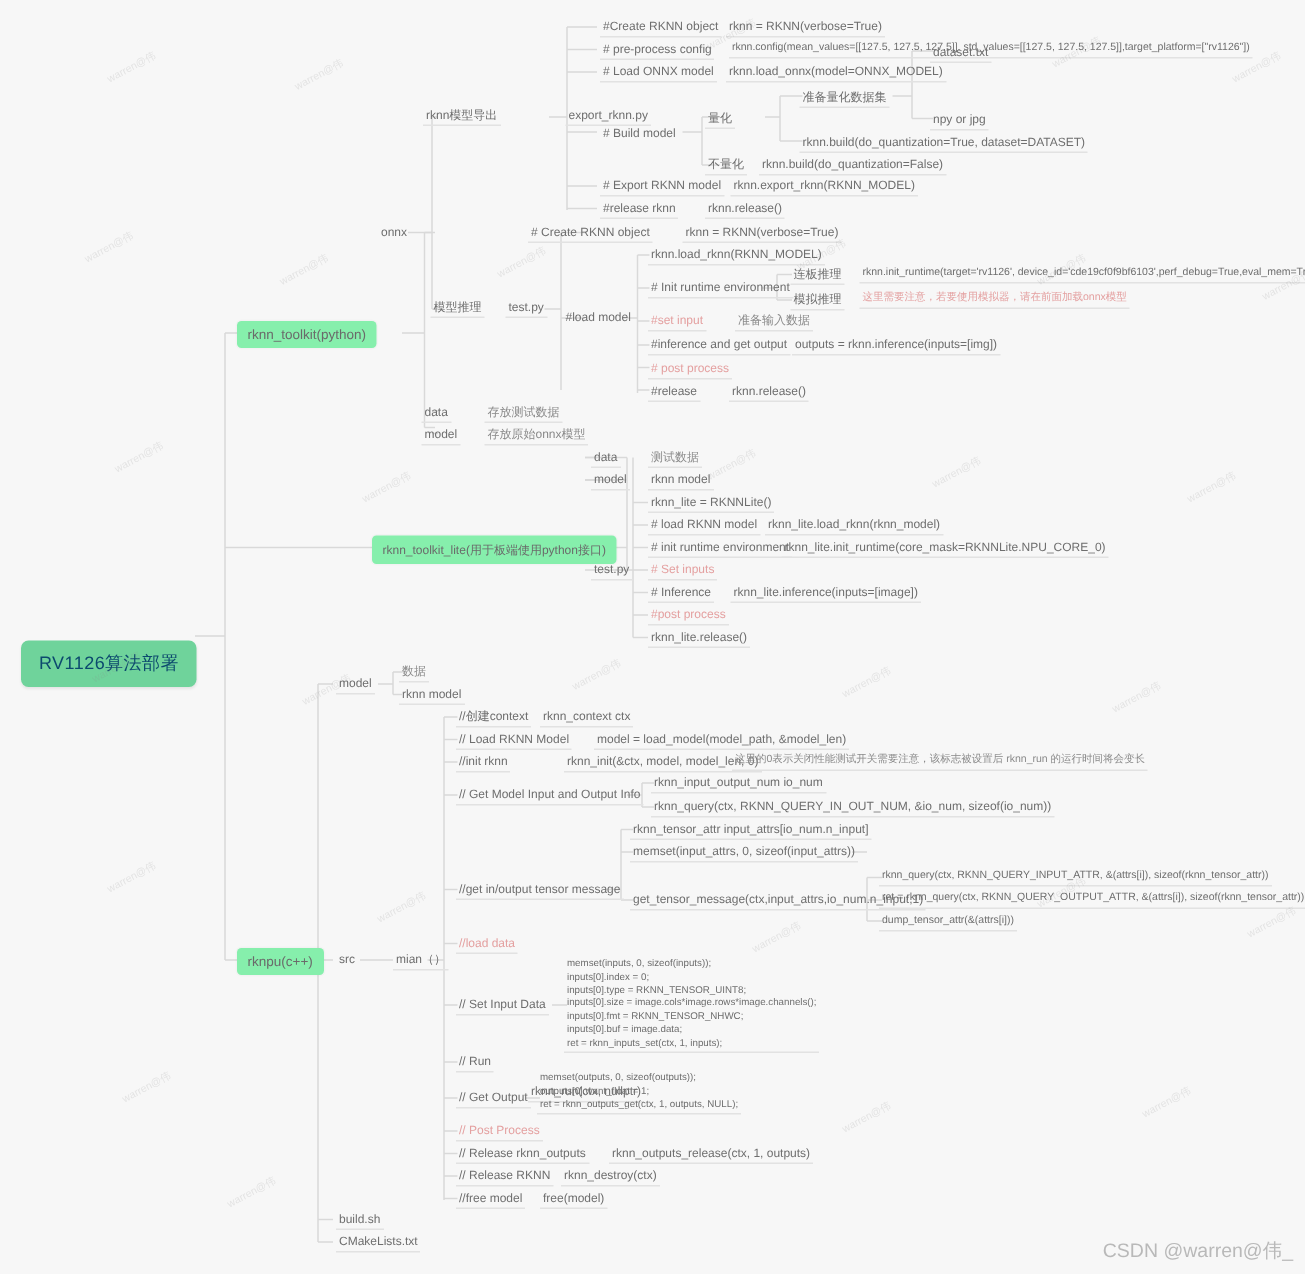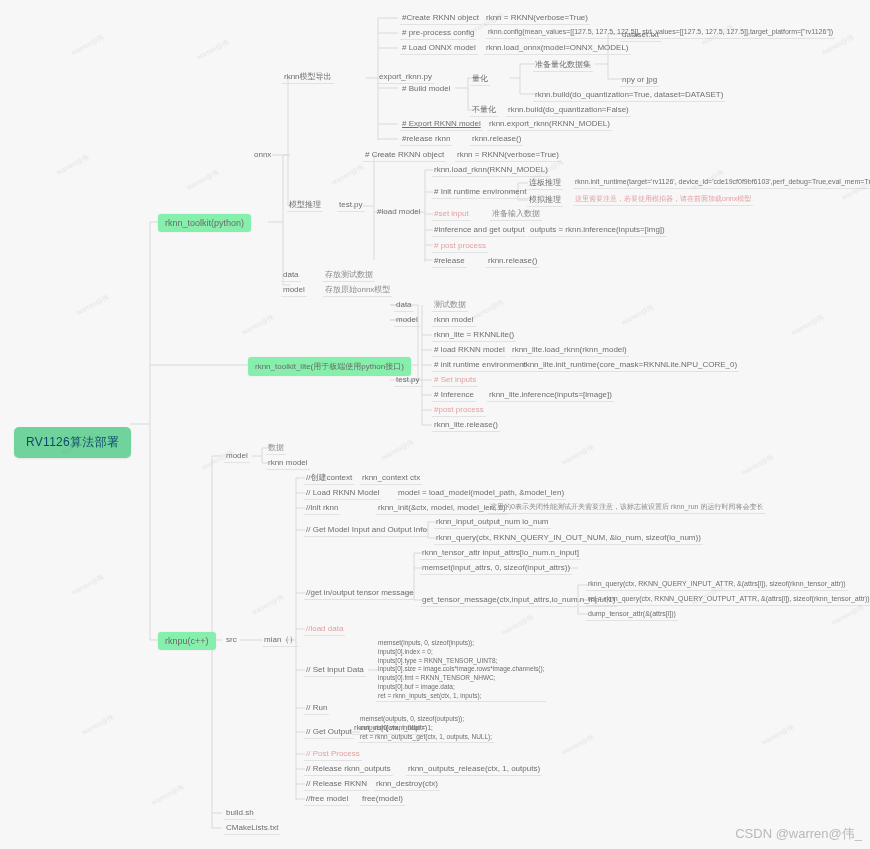--- a/index.html
+++ b/index.html
@@ -230,30 +230,30 @@
 
   <div class="node ul" style="left:470px;top:73px;">量化</div>
   <div class="node ul" style="left:470px;top:104px;">不量化</div>
 
   <div class="node ul" style="left:533px;top:59px;">准备量化数据集</div>
   <div class="node ul" style="left:620px;top:29px;">dataset.txt</div>
   <div class="node ul" style="left:620px;top:74px;">npy or jpg</div>
   <div class="node ul" style="left:533px;top:89px;">rknn.build(do_quantization=True, dataset=DATASET)</div>
   <div class="node ul" style="left:506px;top:104px;">rknn.build(do_quantization=False)</div>
 
-  <div class="node ul" style="left:400px;top:118px;text-decoration:underline;"># Export RKNN model</div>
+  <div class="node ul" style="left:400px;top:118px;"># Export RKNN model</div>
   <div class="node ul" style="left:487px;top:118px;">rknn.export_rknn(RKNN_MODEL)</div>
 
   <div class="node ul" style="left:400px;top:133px;">#release rknn</div>
   <div class="node ul" style="left:470px;top:133px;">rknn.release()</div>
 
   <div class="node ul" style="left:287px;top:199px;">模型推理</div>
   <div class="node ul" style="left:337px;top:199px;">test.py</div>
 
-  <div class="node ul" style="left:363px;top:149px;"># Create RKNN object</div>
+  <div class="node ul" style="left:352px;top:149px;"># Create RKNN object</div>
   <div class="node ul" style="left:455px;top:149px;">rknn = RKNN(verbose=True)</div>
 
   <div class="node" style="left:375px;top:206px;">#load model</div>
   <div class="node ul" style="left:432px;top:164px;">rknn.load_rknn(RKNN_MODEL)</div>
 
   <div class="node ul" style="left:432px;top:186px;"># Init runtime environment</div>
   <div class="node ul" style="left:527px;top:177px;">连板推理</div>
   <div class="node ul" style="left:573px;top:177px;font-size:7px;">rknn.init_runtime(target='rv1126', device_id='cde19cf0f9bf6103',perf_debug=True,eval_mem=True)</div>
   <div class="node ul" style="left:527px;top:194px;">模拟推理</div>
   <div class="node ul red" style="left:573px;top:194px;font-size:7px;">这里需要注意，若要使用模拟器，请在前面加载onnx模型</div>

